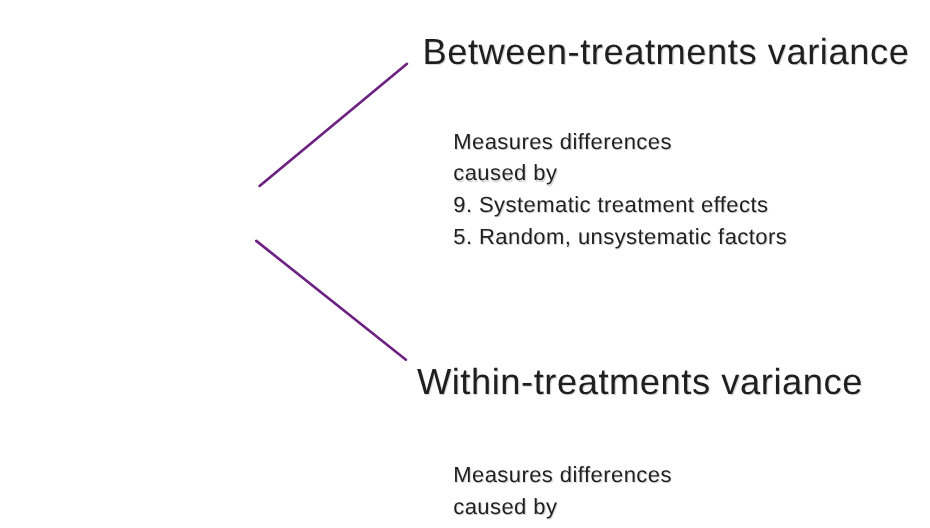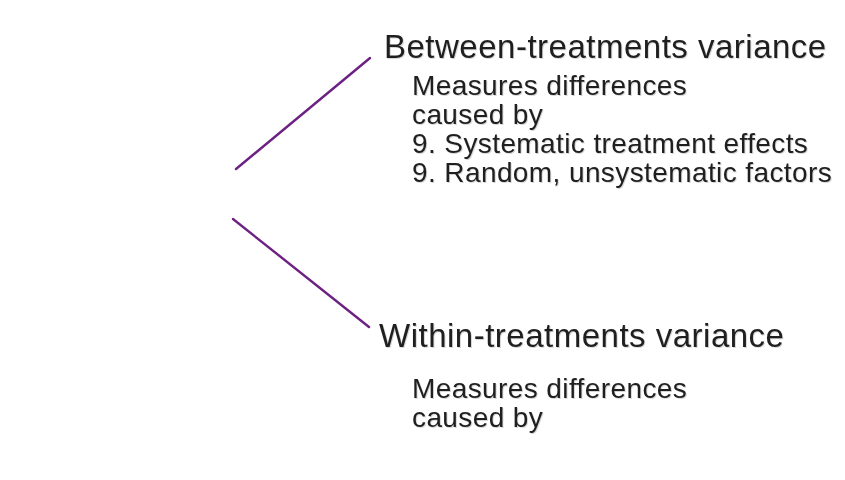--- a/index.html
+++ b/index.html
@@ -26,50 +26,51 @@
   .node-title {
     position: absolute;
     font-size: 33px;
     line-height: 1.2;
     letter-spacing: 0.5px;
     white-space: nowrap;
     text-shadow: 1px 1px 0 rgba(0,0,0,0.16);
   }
   .branch-desc {
     position: absolute;
-    font-size: 28px;
+    font-size: 20px;
     line-height: 29px;
     letter-spacing: 0.4px;
     white-space: nowrap;
     text-shadow: 1px 1px 0 rgba(0,0,0,0.16);
+    margin-top: 44px;
   }
   .root-label   { left: 16px;  top: 173px; }
   .branch-top-title    { left: 384px; top: 27px;  }
   .branch-top-desc     { left: 412px; top: 71px;  }
-  .branch-bottom-title { left: 379px; top: 316px; }
+  .branch-bottom-title { left: 379px; top: 327px; }
   .branch-bottom-desc  { left: 412px; top: 374px; }
 </style>
 </head>
 <body>
 
 <div class="canvas">
 
   <svg class="connectors" viewBox="0 0 845 480" aria-hidden="true">
     <line x1="236" y1="169" x2="370" y2="58" stroke-width="2.4" stroke-linecap="round" stroke="#6C2183"></line>
     <line x1="233" y1="219" x2="369" y2="327" stroke-width="2.4" stroke-linecap="round" stroke="#6C2183"></line>
   </svg>
 
 
   <div class="node-title branch-top-title">Between-treatments variance</div>
 
   <div class="branch-desc branch-top-desc">
     <div>Measures differences</div>
     <div>caused by</div>
     <div>9. Systematic treatment effects</div>
-    <div>9. Random, unsystematic factors</div>
+    <div>5. Random, unsystematic factors</div>
   </div>
 
   <div class="node-title branch-bottom-title">Within-treatments variance</div>
 
   <div class="branch-desc branch-bottom-desc">
     <div>Measures differences</div>
     <div>caused by</div>
   </div>
 
 </div>

